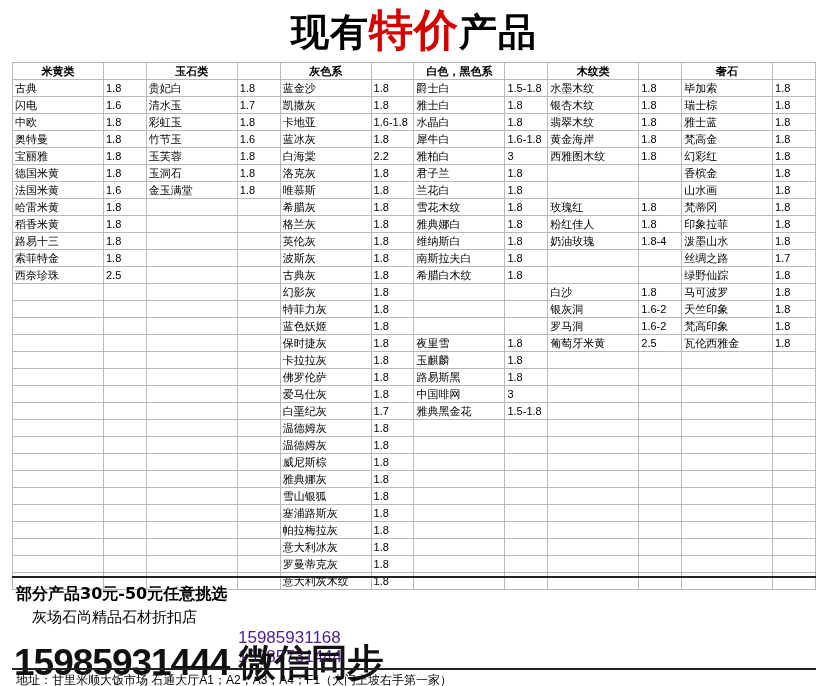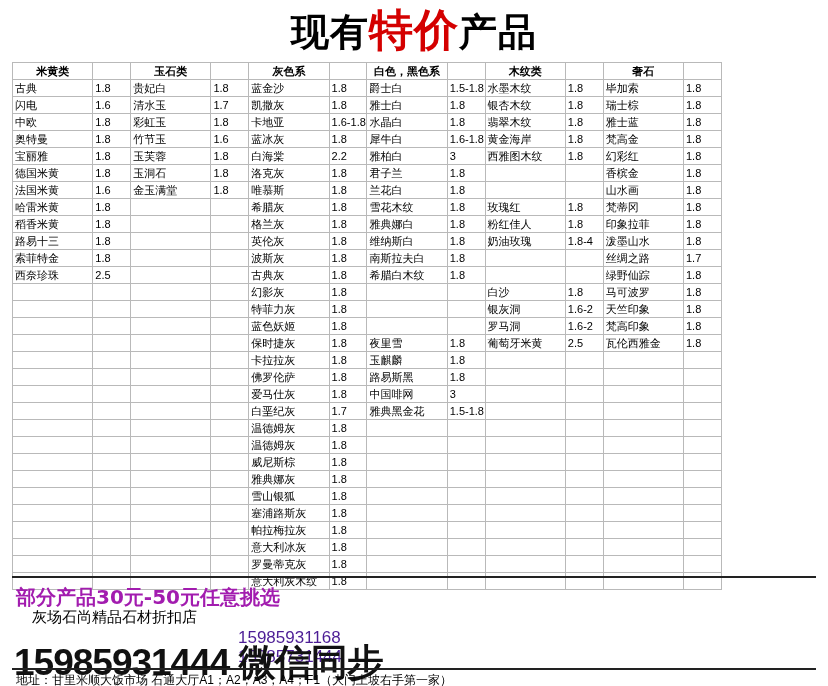--- a/index.html
+++ b/index.html
@@ -23,21 +23,21 @@
     color:#000;
     white-space:nowrap;
   }
   .title .hot{color:#d40000;font-size:44px;}
 
   
   .grid{
     position:absolute;left:12px;top:62px;
     border-collapse:collapse;
     table-layout:fixed;
-    width:710px;
+    width:804px;
   }
   .grid td{
     border:1px solid #b9b9b9;
     height:16px;
     font-size:11px;
     color:#000;
     padding:0 2px;
     line-height:14px;
     overflow:hidden;
     white-space:nowrap;
@@ -56,21 +56,21 @@
   col.c-name{width:70px;}
   col.c-price{width:33px;}
 
   
   .footrule{
     position:absolute;left:12px;top:576px;width:804px;height:0;
     border-top:2px solid #222;
   }
   .promo{
     position:absolute;left:16px;top:584px;
-    color:#a21caf;font-weight:bold;font-size:20px;
+    color:#000000;font-weight:bold;font-size:16px;
     font-family:"DejaVu Sans","Liberation Sans",sans-serif;
     white-space:nowrap;
   }
   .shop{
     position:absolute;left:32px;top:608px;
     color:#000;font-size:15px;white-space:nowrap;
   }
   .phone-faded{
     position:absolute;left:238px;top:628px;
     color:#4c1d95;font-size:17px;white-space:nowrap;line-height:19px;

